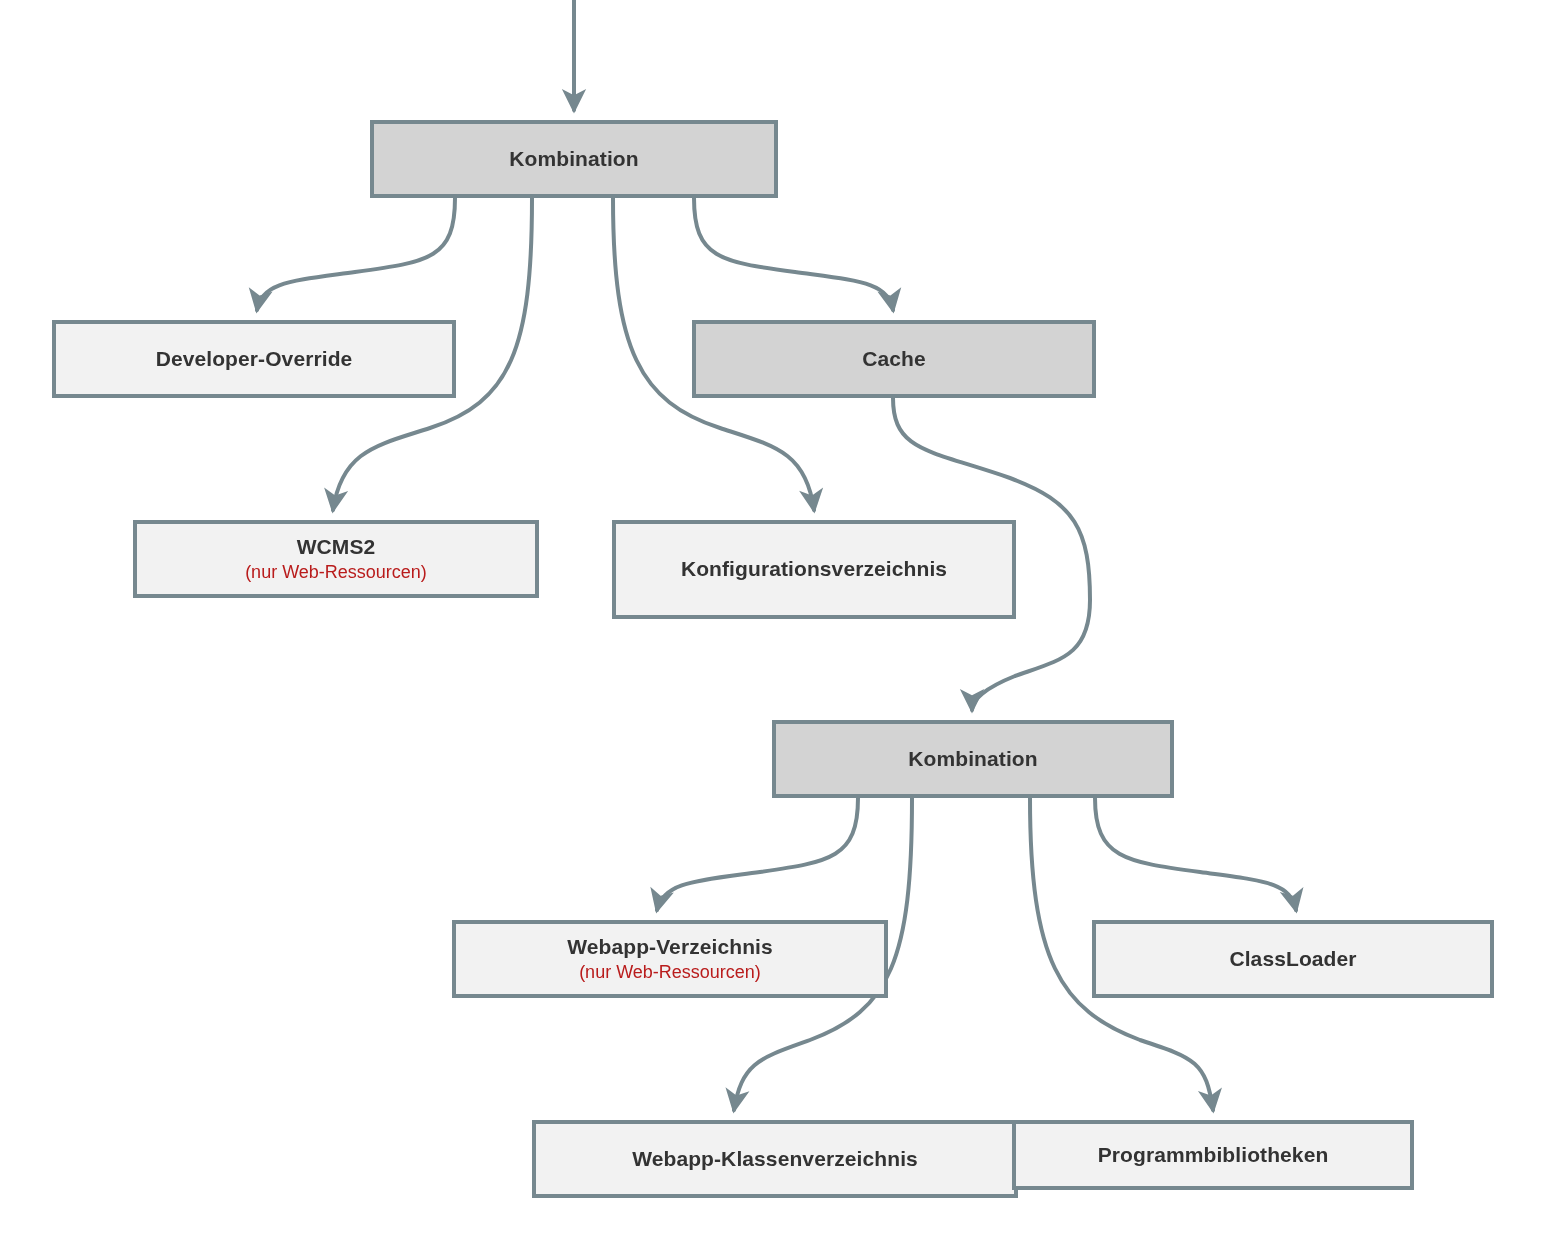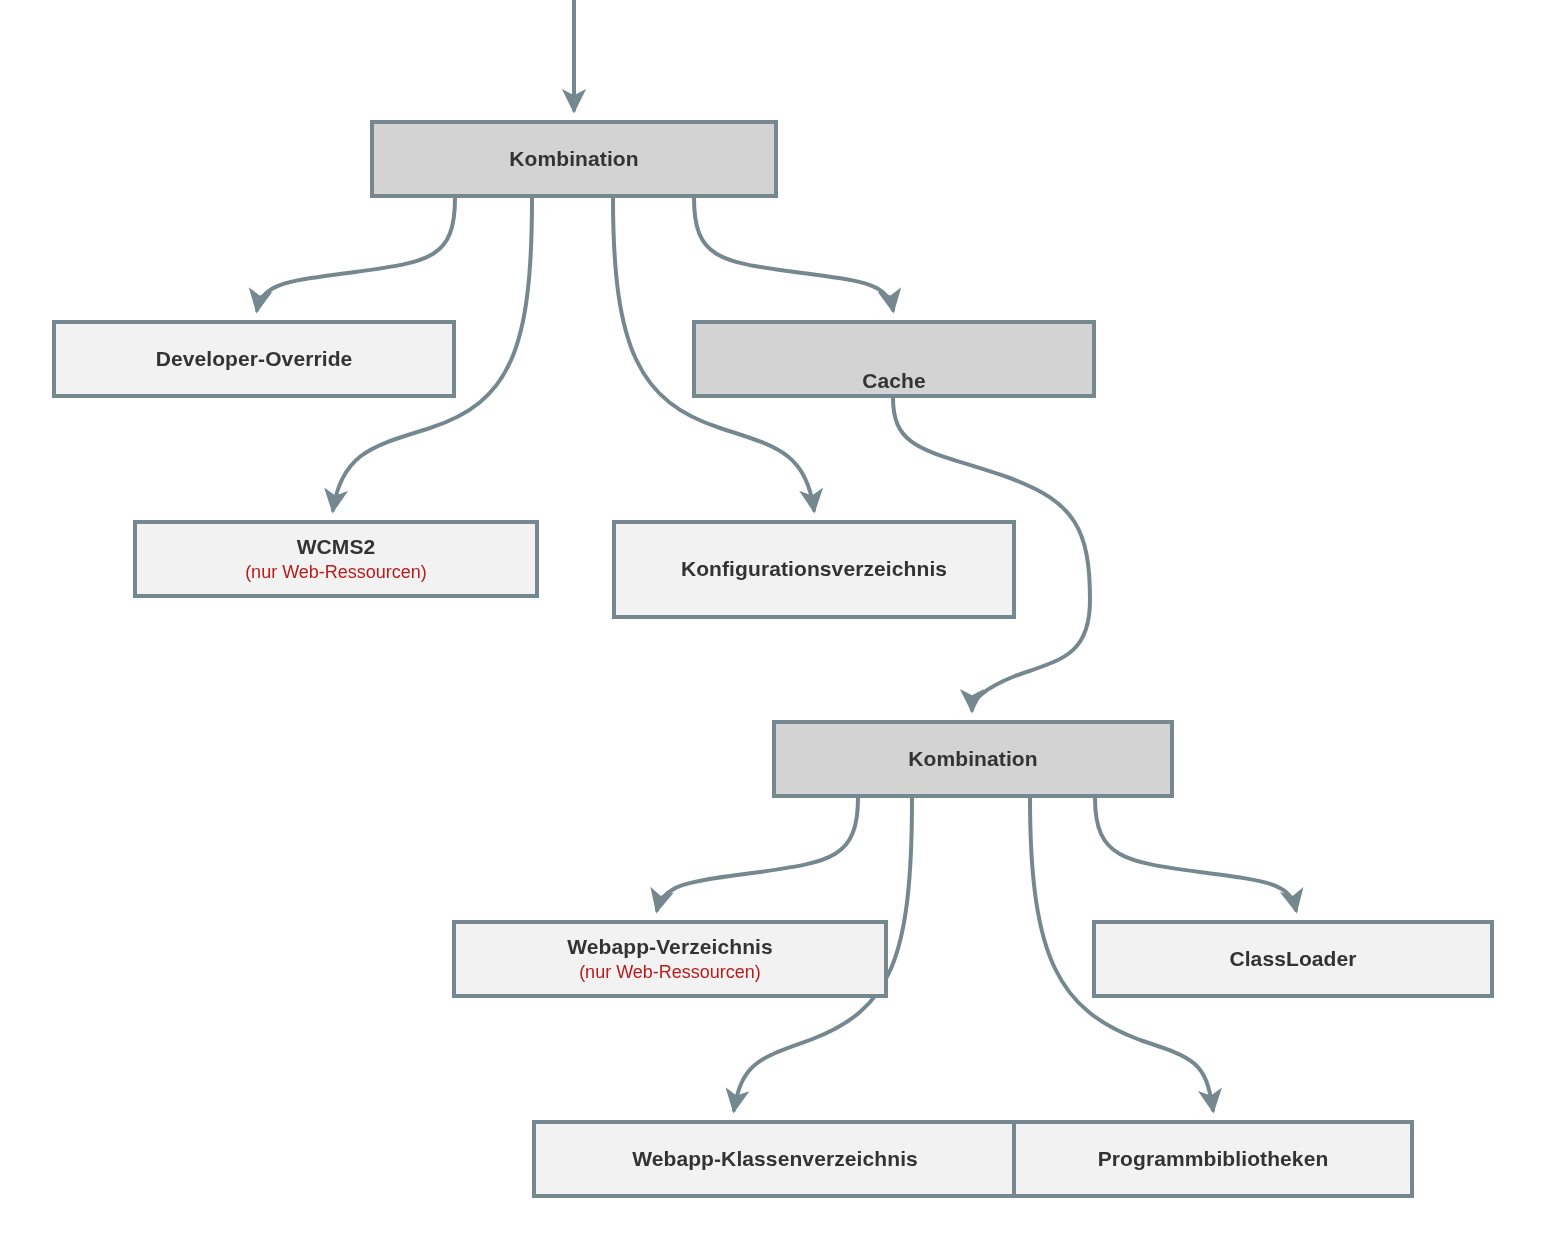--- a/index.html
+++ b/index.html
@@ -76,21 +76,21 @@
       </g>
   </svg>
 
   <div id="node-layer">
       <div class="node fill-dark" style="left: 370px; top: 120px; width: 408px; height: 78px;">
         <div class="node-title">Kombination</div>
       </div>
       <div class="node fill-light" style="left: 52px; top: 320px; width: 404px; height: 78px;">
         <div class="node-title">Developer-Override</div>
       </div>
-      <div class="node fill-dark" style="left: 692px; top: 320px; width: 404px; height: 78px; justify-content: flex-end;">
+      <div class="node fill-dark" style="left: 692px; top: 320px; width: 404px; height: 78px;">
         <div class="node-title">Cache</div>
       </div>
       <div class="node fill-light" style="left: 133px; top: 520px; width: 406px; height: 78px;">
         <div class="node-title">WCMS2</div>
         <div class="node-sub">(nur Web-Ressourcen)</div>
       </div>
       <div class="node fill-light" style="left: 612px; top: 520px; width: 404px; height: 99px;">
         <div class="node-title">Konfigurationsverzeichnis</div>
       </div>
       <div class="node fill-dark" style="left: 772px; top: 720px; width: 402px; height: 78px;">
@@ -99,18 +99,18 @@
       <div class="node fill-light" style="left: 452px; top: 920px; width: 436px; height: 78px;">
         <div class="node-title">Webapp-Verzeichnis</div>
         <div class="node-sub">(nur Web-Ressourcen)</div>
       </div>
       <div class="node fill-light" style="left: 1092px; top: 920px; width: 402px; height: 78px;">
         <div class="node-title">ClassLoader</div>
       </div>
       <div class="node fill-light" style="left: 532px; top: 1120px; width: 486px; height: 78px;">
         <div class="node-title">Webapp-Klassenverzeichnis</div>
       </div>
-      <div class="node fill-light" style="left: 1012px; top: 1120px; width: 402px; height: 78px;">
+      <div class="node fill-light" style="left: 1012px; top: 1120px; width: 402px; height: 70px;">
         <div class="node-title">Programmbibliotheken</div>
       </div>
     </div>
 
 </div>
 
 </body></html>

